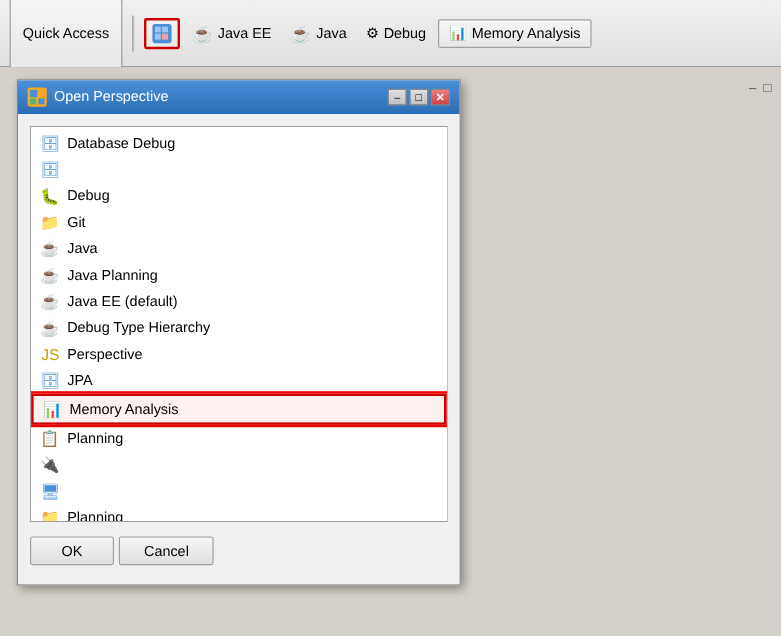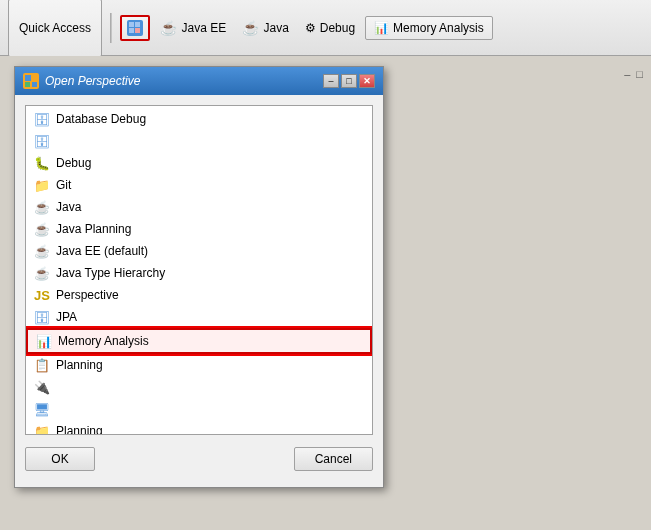--- a/index.html
+++ b/index.html
@@ -118,25 +118,23 @@
       color: white;
       padding: 5px 8px;
       display: flex;
       align-items: center;
       justify-content: space-between;
       height: 28px;
     }
 
     .dialog-title-left {
       display: flex;
-      align-items: center;
       gap: 6px;
       font-size: 12px;
       font-weight: normal;
-      font-style: italic;
     }
 
     .dialog-title-icon {
       width: 16px;
       height: 16px;
       background: #f5a623;
       border-radius: 2px;
       display: flex;
       align-items: center;
       justify-content: center;
@@ -229,22 +227,22 @@
       background: #f0f0f0;
     }
     .list-container::-webkit-scrollbar-thumb {
       background: #c0c0c0;
       border: 1px solid #a0a0a0;
     }
 
     
     .dialog-buttons {
       display: flex;
-      justify-content: space-between;
-      gap: 18px;
+      justify-content: flex-start;
+      gap: 4px;
       padding: 4px 0 6px 0;
     }
 
     .dialog-btn {
       background: linear-gradient(to bottom, #f5f5f5, #e0e0e0);
       border: 1px solid #a0a0a0;
       padding: 4px 20px;
       font-size: 12px;
       cursor: pointer;
       min-width: 70px;
@@ -351,24 +349,24 @@
             <div class="list-item">
               <span class="item-icon" style="color: rgb(224, 120, 32); font-size: 13px;">☕</span>
               <span>Java Planning</span>
             </div>
             <div class="list-item">
               <span class="item-icon" style="color: rgb(224, 120, 32); font-size: 13px;">☕</span>
               <span>Java EE (default)</span>
             </div>
             <div class="list-item">
               <span class="item-icon" style="color: rgb(224, 120, 32); font-size: 13px;">☕</span>
-              <span>Java Type Hierarchy</span>
-            </div>
-            <div class="list-item">
-              <span class="item-icon" style="color: rgb(200, 160, 0); font-size: 13px; font-weight: bold;">JS</span>
+              <span>Debug Type Hierarchy</span>
+            </div>
+            <div class="list-item">
+              <span class="item-icon" style="color: rgb(200, 160, 0); font-size: 13px; font-weight: normal;">JS</span>
               <span>Perspective</span>
             </div>
             <div class="list-item">
               <span class="item-icon" style="color: rgb(74, 144, 217); font-size: 13px;">🗄</span>
               <span>JPA</span>
             </div>
             <div class="list-item highlighted">
               <span class="item-icon" style="color: rgb(192, 64, 64); font-size: 13px;">📊</span>
               <span>Memory Analysis</span>
             </div>

